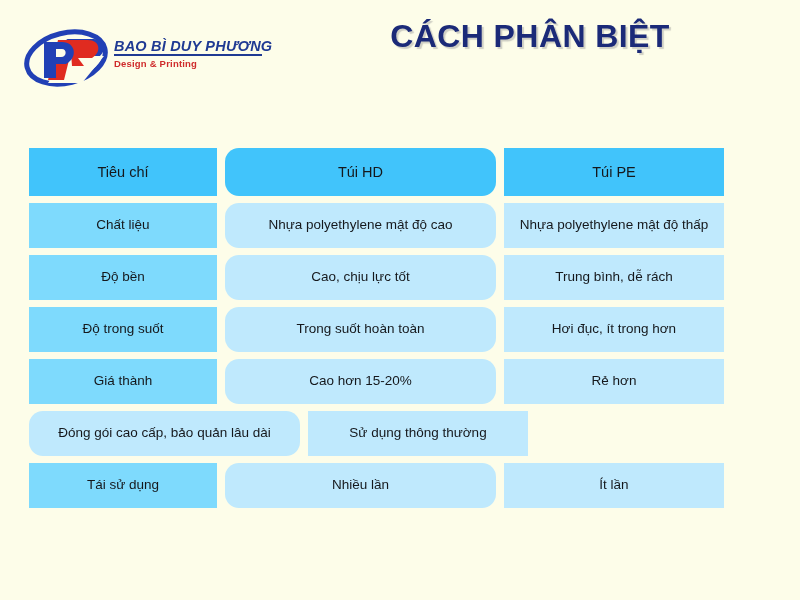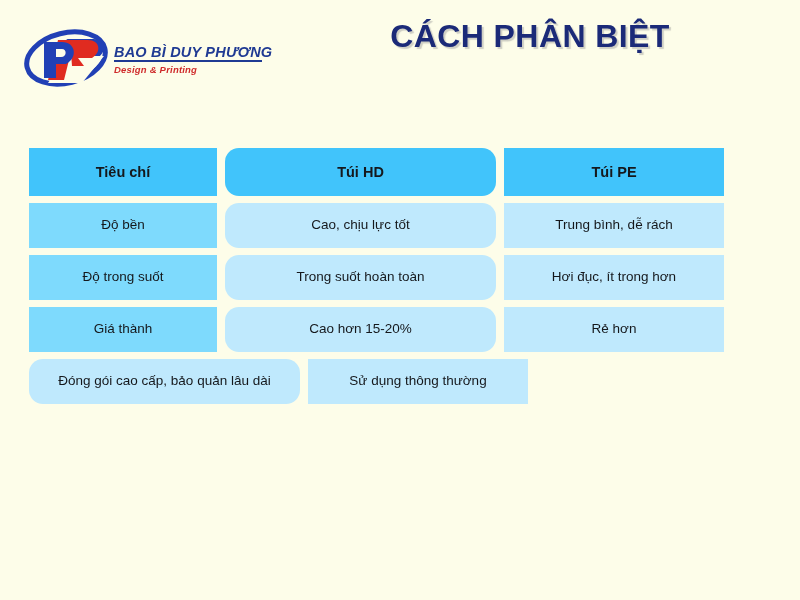--- a/index.html
+++ b/index.html
@@ -32,21 +32,21 @@
   .logo-mark {
     position: absolute;
     left: 0;
     top: 0;
     width: 88px;
     height: 72px;
   }
   .logo-text {
     position: absolute;
     left: 92px;
-    top: 22px;
+    top: 16px;
     width: 150px;
   }
   .logo-name {
     font-size: 14.5px;
     font-weight: bold;
     font-style: italic;
     color: #1f3a93;
     letter-spacing: 0.2px;
     white-space: nowrap;
     line-height: 1.05;
@@ -55,21 +55,20 @@
   }
   .logo-rule {
     width: 148px;
     height: 2px;
     background: #1f3a93;
     margin-top: 1px;
   }
   .logo-tag {
     font-size: 9.5px;
     font-weight: bold;
-    font-style: italic;
     color: #cf2b2b;
     letter-spacing: 0.2px;
     margin-top: 2px;
     white-space: nowrap;
   }
 
   .title-block {
     position: absolute;
     left: 280px;
     top: 16px;
@@ -109,21 +108,21 @@
     font-size: 13.5px;
     line-height: 1.25;
   }
   .col-1 { width: 188px; }
   .col-2 { width: 271px; border-radius: 14px; }
   .col-3 { width: 220px; }
 
   .row-head .cell {
     height: 48px;
     background: #41c4fb;
-    font-weight: bold;
+    font-weight: normal;
     font-size: 14.5px;
   }
   .row-body .cell { height: 45px; }
   .row-body .col-1 {
     background: #7edafd;
     font-size: 13.5px;
   }
   .row-body .col-2,
   .row-body .col-3 {
     background: #bfe9fd;
@@ -160,20 +159,25 @@
 </div>
 
 <div class="table">
 
   <div class="row row-head">
     <div class="cell col-1">Tiêu chí</div>
     <div class="cell col-2">Túi HD</div>
     <div class="cell col-3">Túi PE</div>
   </div>
 
+  <div class="row row-body">
+    <div class="cell col-1">Chất liệu</div>
+    <div class="cell col-2">Nhựa polyethylene mật độ cao</div>
+    <div class="cell col-3">Nhựa polyethylene mật độ thấp</div>
+  </div>
 
   <div class="row row-body">
     <div class="cell col-1">Độ bền</div>
     <div class="cell col-2">Cao, chịu lực tốt</div>
     <div class="cell col-3">Trung bình, dễ rách</div>
   </div>
 
   <div class="row row-body">
     <div class="cell col-1">Độ trong suốt</div>
     <div class="cell col-2">Trong suốt hoàn toàn</div>
@@ -185,14 +189,19 @@
     <div class="cell col-1">Giá thành</div>
     <div class="cell col-2">Cao hơn 15-20%</div>
     <div class="cell col-3">Rẻ hơn</div>
   </div>
 
   <div class="row row-body">
     <div class="cell col-2">Đóng gói cao cấp, bảo quản lâu dài</div>
     <div class="cell col-3">Sử dụng thông thường</div>
   </div>
 
+  <div class="row row-body">
+    <div class="cell col-1">Tái sử dụng</div>
+    <div class="cell col-2">Nhiều lần</div>
+    <div class="cell col-3">Ít lần</div>
+  </div>
 
 </div>
 
 </body></html>

